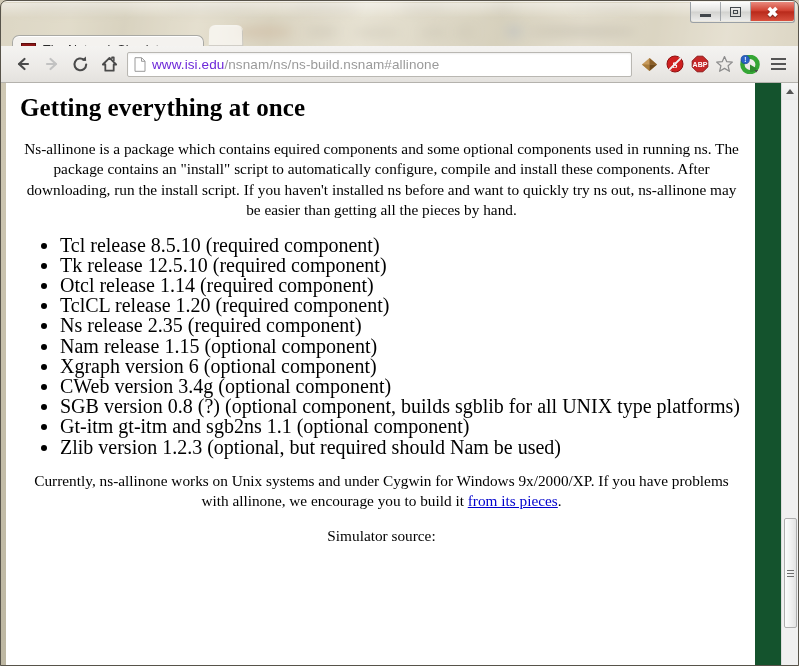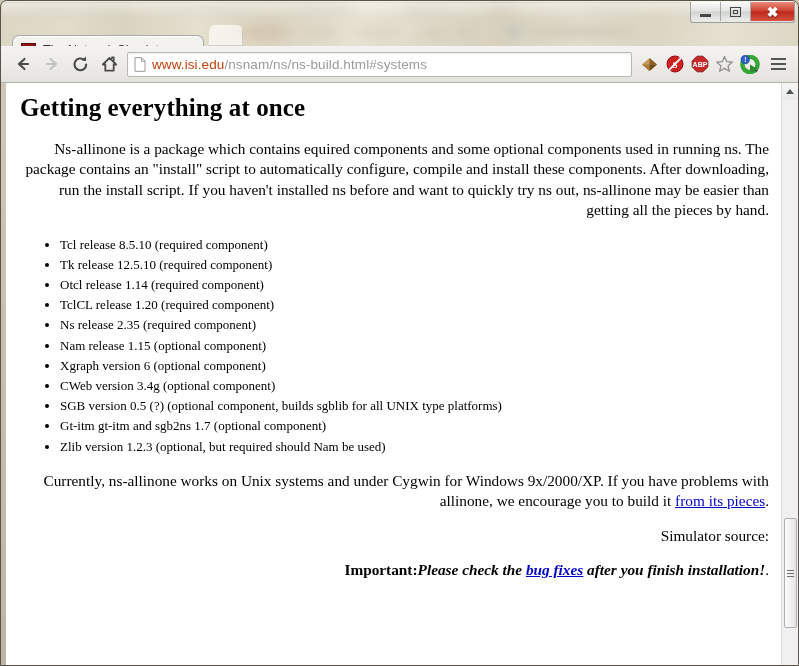--- a/index.html
+++ b/index.html
@@ -111,45 +111,46 @@
   .navbtn svg { display:block; }
   .omnibox {
     flex:1; height:25px; margin:0 5px 0 3px;
     background:#fff; border:1px solid #b9b7b2; border-radius:2px;
     display:flex; align-items:center; padding:0 6px;
     box-shadow: inset 0 1px 2px rgba(0,0,0,.07);
     overflow:hidden;
   }
   .page-icon { flex:none; margin-right:6px; }
   .url { font-size:13.5px; color:#9a9a9a; white-space:nowrap; letter-spacing:.1px; }
-  .url b { color:#c2410c; font-weight:normal; }
+  .url b { color:#6d28d9; font-weight:normal; }
   .ext { width:25px; height:26px; display:flex; align-items:center; justify-content:center; flex:none; }
   .menu-btn { width:26px; height:26px; display:flex; flex-direction:column; justify-content:center; align-items:center; gap:3px; flex:none; margin-left:3px;}
   .menu-btn i { display:block; width:15px; height:2px; background:#555; }
 
   
   .viewport {
     position:absolute; left:0; top:82px; width:797px; height:583px;
     background:#14532d;
     border-left:5px solid; border-image: linear-gradient(#cfc8b4,#bdb7a2) 1;
     display:flex;
+    gap:26px;
   }
   .page {
     flex:1; background:#fff; overflow:hidden; position:relative;
     padding: 8px 12px 0 14px;
     font-family:"Liberation Serif","DejaVu Serif",serif;
     color:#000;
   }
   .page h1 {
     font-size:25px; font-weight:bold; letter-spacing:.1px;
     margin: 3px 0 17px 0; line-height:1.1;
   }
-  .page p { font-size:15.3px; line-height:20.5px; margin:0 0 14px 0; text-align:right; }
+  .page p { font-size:15.3px; line-height:20.5px; margin:0 0 14px 0; text-align:center; }
   .page ul { margin: 0 0 14px 0; padding-left:40px; list-style: disc; }
-  .page li { font-size:13px; line-height:20.2px; }
+  .page li { font-size:20px; line-height:20.2px; }
   a { color:#0000cc; text-decoration:underline;font-family:Liberation Serif, serif; }
   a.visited { color:#551a8b; }
   .imp { font-size:15.3px; }
   .imp .b { font-weight:bold; }
   .imp .bi { font-weight:bold; font-style:italic; }
 
   
   .scrollbar {
     width:17px; flex:none; background:#f0f0f0;
     border-left:1px solid #dcdcdc; position:relative;
@@ -241,21 +242,21 @@
         <path d="M10 3 L17 10 H14.4 V16.5 H5.6 V10 H3 Z" fill="none" stroke="#4a4a4a" stroke-width="1.9" stroke-linejoin="round"></path>
         <path d="M12.6 4.2 V2.4 H14.6 V6.2" fill="none" stroke="#4a4a4a" stroke-width="1.6" stroke-linejoin="round"></path>
       </svg>
     </div>
 
     <div class="omnibox">
       <svg class="page-icon" width="12" height="15" viewBox="0 0 12 15">
         <path d="M1 .7 H7.6 L11 4.1 V14.3 H1 Z" fill="#fff" stroke="#9a9a9a" stroke-width="1"></path>
         <path d="M7.5 .9 V4.3 H11" fill="none" stroke="#9a9a9a" stroke-width="1"></path>
       </svg>
-      <div class="url"><b>www.isi.edu</b><span>/nsnam/ns/ns-build.html#systems</span></div>
+      <div class="url"><b>www.isi.edu</b><span>/nsnam/ns/ns-build.nsnam#allinone</span></div>
     </div>
 
     <div class="ext">
       <svg width="19" height="17" viewBox="0 0 20 18">
         <path d="M10 2 L18 9 L10 16 L2 9 Z" fill="#c79a5c"></path>
         <path d="M10 2 L18 9 L10 9 Z" fill="#8a5f28"></path>
         <path d="M2 9 L10 9 L10 16 Z" fill="#a87c3c"></path>
         <path d="M10 9 L18 9 L10 16 Z" fill="#6f4a1c"></path>
       </svg>
     </div>
@@ -310,31 +311,30 @@
 
       <ul>
         <li>Tcl release 8.5.10 (required component)</li>
         <li>Tk release 12.5.10 (required component)</li>
         <li>Otcl release 1.14 (required component)</li>
         <li>TclCL release 1.20 (required component)</li>
         <li>Ns release 2.35 (required component)</li>
         <li>Nam release 1.15 (optional component)</li>
         <li>Xgraph version 6 (optional component)</li>
         <li>CWeb version 3.4g (optional component)</li>
-        <li>SGB version 0.5 (?) (optional component, builds sgblib for all UNIX type platforms)</li>
-        <li>Gt-itm gt-itm and sgb2ns 1.7 (optional component)</li>
+        <li>SGB version 0.8 (?) (optional component, builds sgblib for all UNIX type platforms)</li>
+        <li>Gt-itm gt-itm and sgb2ns 1.1 (optional component)</li>
         <li>Zlib version 1.2.3 (optional, but required should Nam be used)</li>
       </ul>
 
       <p><span>Currently, ns-allinone works on Unix systems and under Cygwin for Windows 9x/2000/XP. If you have problems with allinone, we encourage you to build it </span><a href="#" class="link">from its pieces</a><span>.</span></p>
 
       <p>Simulator source:</p>
 
 
-      <p class="imp"><span class="b">Important:</span><span class="bi">Please check the </span><a href="#" class="bi">bug fixes</a><span class="bi"> after you finish installation!</span><span>.</span></p>
 
     </div>
 
     <div class="scrollbar">
       <div class="sb-arrow">
         <div class="tri-up"></div>
       </div>
       <div class="sb-thumb">
         <i></i>
         <i></i>

